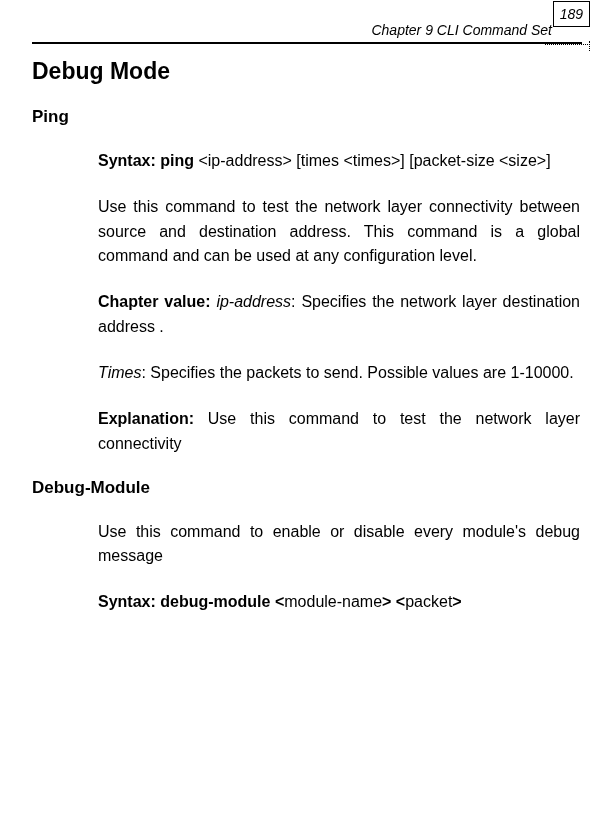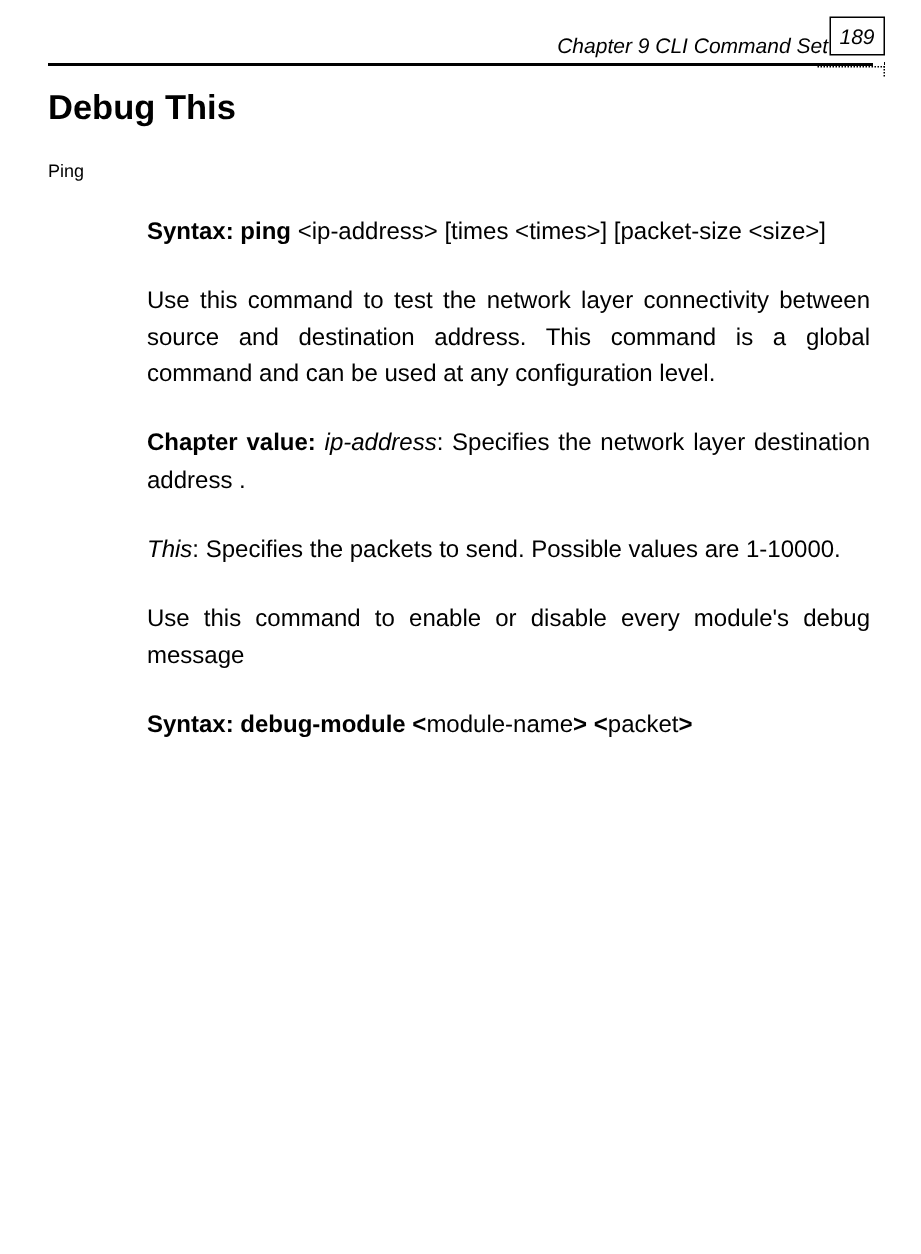--- a/index.html
+++ b/index.html
@@ -24,21 +24,21 @@
     .header-text {
       position: absolute;
       top: 22px;
       right: 62px;
       font-style: italic;
       font-size: 14px;
       color: #000;
     }
     .page-number-box {
       position: absolute;
-      top: 11px;
+      top: 1px;
       right: 24px;
       border: 1.5px solid #000;
       padding: 4px 6px 4px 6px;
       font-style: italic;
       font-size: 14px;
     }
     .dotted-line {
       position: absolute;
       top: 44px;
       right: 24px;
@@ -59,22 +59,22 @@
       border: none;
       border-top: 2px solid #000;
       margin-bottom: 14px;
     }
     h1 {
       font-size: 23px;
       font-weight: bold;
       margin-bottom: 22px;
     }
     h2 {
-      font-size: 12px;
-      font-weight: normal;
+      font-size: 17px;
+      font-weight: bold;
       margin-bottom: 22px;
     }
     .indent-block {
       padding-left: 66px;
       padding-right: 0;
     }
     p {
       font-size: 16px;
       line-height: 1.52;
       margin-bottom: 22px;
@@ -99,43 +99,47 @@
 <div class="header-area">
   <span class="header-text">Chapter 9 CLI Command Set</span>
   <span class="page-number-box">189</span>
   <div class="dotted-line"></div>
   <div class="dotted-line-vert"></div>
 </div>
 
 <div class="main-content">
   <hr class="hr-line">
 
-  <h1>Debug This</h1>
+  <h1>Debug Mode</h1>
 
   <h2>Ping</h2>
 
   <div class="indent-block">
     <p class="justify">
       <strong>Syntax: ping </strong><span>&lt;ip-address&gt; [times &lt;times&gt;] [packet-size &lt;size&gt;]</span>
     </p>
 
     <p class="justify tight-right">Use this command to test the network layer connectivity between source and destination address. This command is a global command and can be used at any configuration level.</p>
 
     <p class="justify tight-right">
       <strong>Chapter value: </strong><em>ip-address</em><span>: Specifies the network layer destination address .</span>
     </p>
 
     <p class="justify tight-right">
-      <em>This</em><span>: Specifies the packets to send. Possible values are 1-10000.</span>
+      <em>Times</em><span>: Specifies the packets to send. Possible values are 1-10000.</span>
     </p>
 
 
 
+    <p class="justify tight-right">
+      <strong>Explanation: </strong><span>Use this command to test the network layer connectivity</span>
+    </p>
   </div>
 
+  <h2>Debug-Module</h2>
 
   <div class="indent-block">
     <p class="justify tight-right">Use this command to enable or disable every module's debug message</p>
 
     <p>
       <strong>Syntax: debug-module &lt;</strong><span>module-name</span><strong>&gt; &lt;</strong><span>packet</span><strong>&gt;</strong>
     </p>
   </div>
 </div>
 

